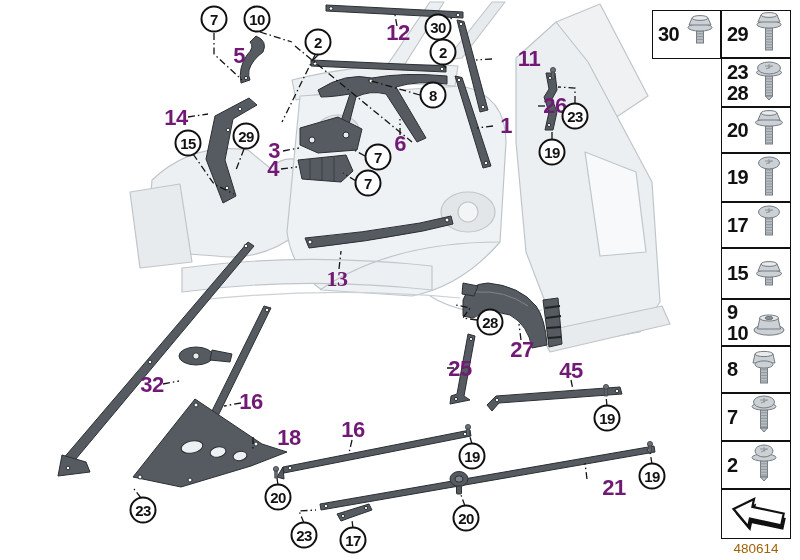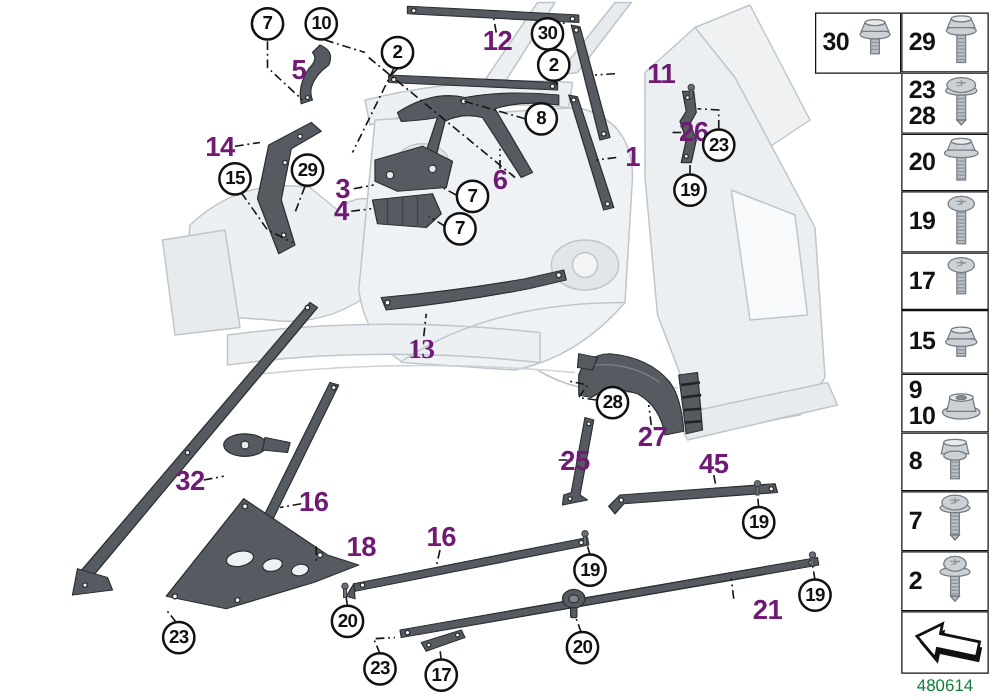--- a/index.html
+++ b/index.html
@@ -13,21 +13,21 @@
       letter-spacing:-0.5px;}
   .callout-plain{position:absolute;transform:translate(-50%,-50%);color:#701a75;font-weight:bold;
       font-size:22px;letter-spacing:-0.5px;pointer-events:auto;line-height:1;}
   .legend-cell{position:absolute;background:#fff;border:1.6px solid #111;box-sizing:border-box;
       display:flex;align-items:center;}
   .legend-labels{display:flex;flex-direction:column;justify-content:center;margin-left:5px;
       font-weight:bold;font-size:20px;color:#111;line-height:21px;letter-spacing:-0.5px;}
   .legend-icon{flex:1;display:flex;align-items:center;justify-content:center;}
   .legend-icon svg{display:block;}
   #part-number{position:absolute;left:721px;top:541px;width:70px;text-align:center;
-      font-size:13.5px;color:#15803d;}
+      font-size:13.5px;color:#a16207;}
 </style>
 </head>
 <body>
 
 <div id="stage">
 
   <svg id="art" width="800" height="560" viewBox="0 0 800 560">
 
     <g fill="#edf0f2" stroke="#bfc6cb" stroke-width="1.2" stroke-linejoin="round">
       <path d="M388,64 L430,2 L444,2 L405,64 Z"></path>

